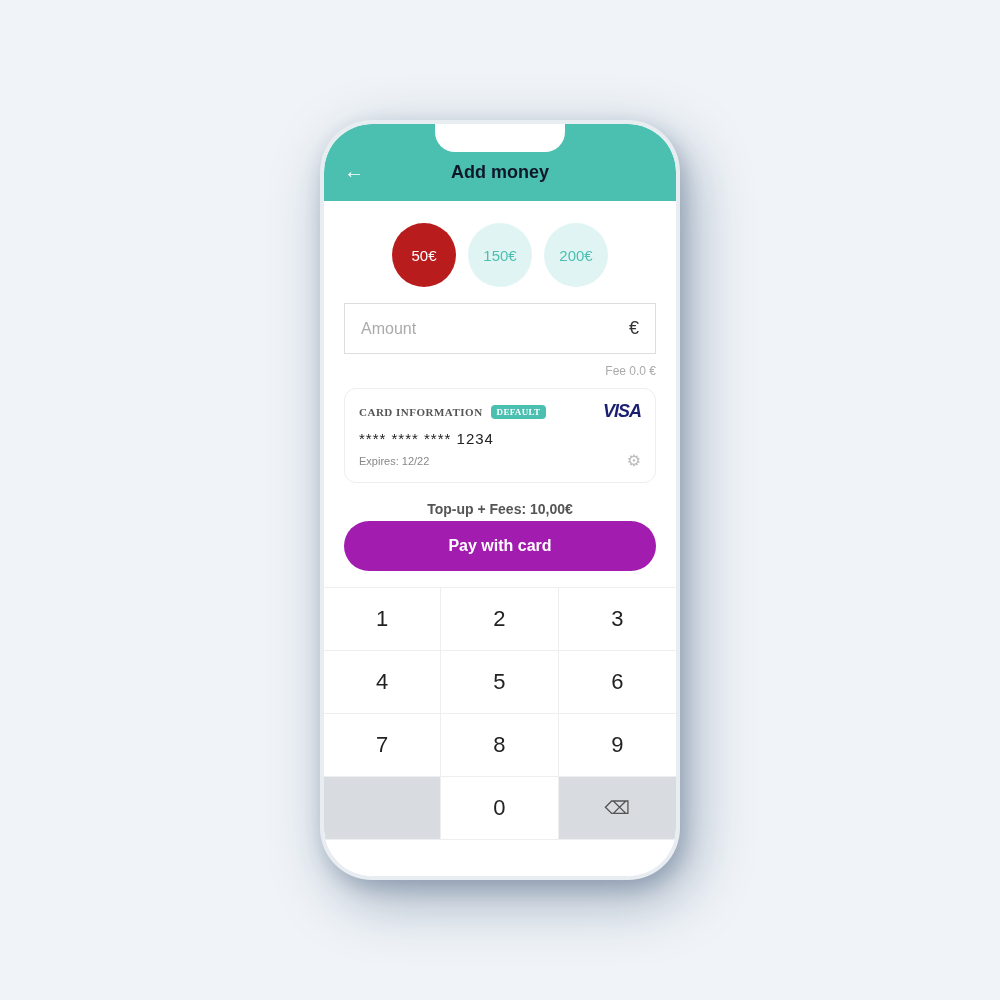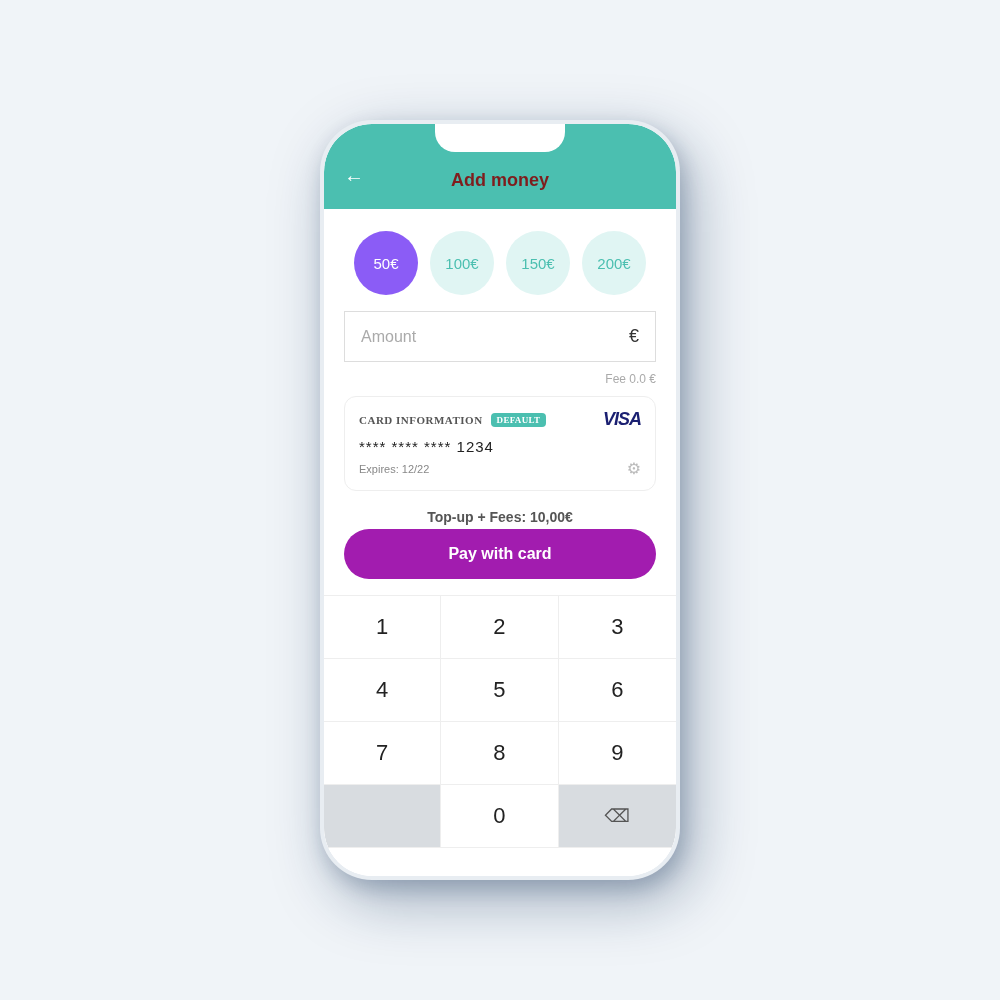--- a/index.html
+++ b/index.html
@@ -81,24 +81,23 @@
       position: absolute;
       left: 20px;
       top: 50%;
       transform: translateY(-50%) translateY(8px);
       color: #fff;
       font-size: 20px;
       cursor: pointer;
     }
 
     .header-title {
-      color: #7f1d1d;
+      color: #0f172a;
       font-size: 18px;
       font-weight: 600;
-      margin-top: 8px;
     }
 
     
     .content {
       flex: 1;
       overflow: hidden;
       display: flex;
       flex-direction: column;
       background: #fff;
     }
@@ -118,21 +117,21 @@
       border: none;
       cursor: pointer;
       font-size: 15px;
       font-weight: 500;
       display: flex;
       align-items: center;
       justify-content: center;
     }
 
     .amount-btn.active {
-      background: #8b5cf6;
+      background: #b91c1c;
       color: #fff;
     }
 
     .amount-btn.inactive {
       background: #E0F5F3;
       color: #4BBFB0;
     }
 
     
     .amount-input-section {
@@ -321,21 +320,20 @@
 
       <div class="header">
         <span class="back-arrow">←</span>
         <span class="header-title">Add money</span>
       </div>
 
       <div class="content">
 
         <div class="amount-buttons">
           <button class="amount-btn active">50€</button>
-          <button class="amount-btn inactive">100€</button>
           <button class="amount-btn inactive">150€</button>
           <button class="amount-btn inactive">200€</button>
         </div>
 
         <div class="amount-input-section">
           <div class="amount-input-box">
             <span class="amount-label">Amount</span>
             <span class="euro-symbol">€</span>
           </div>
         </div>

